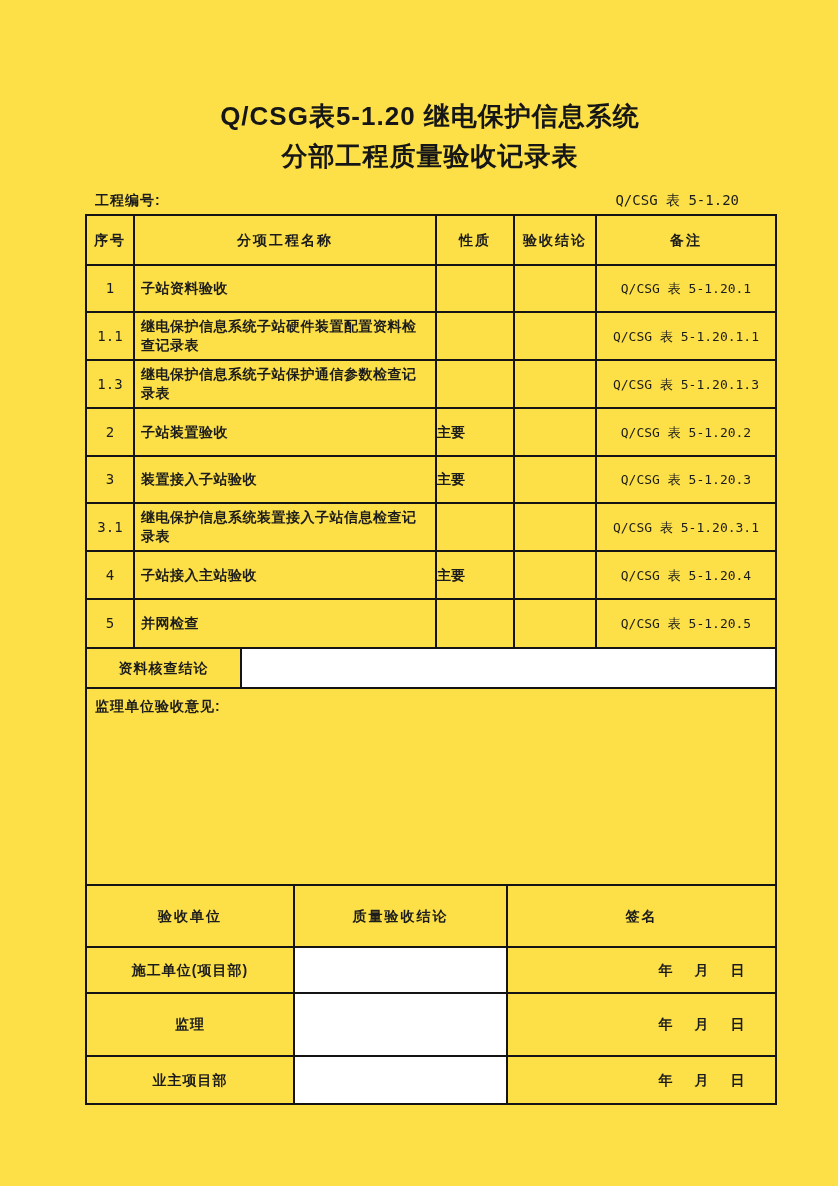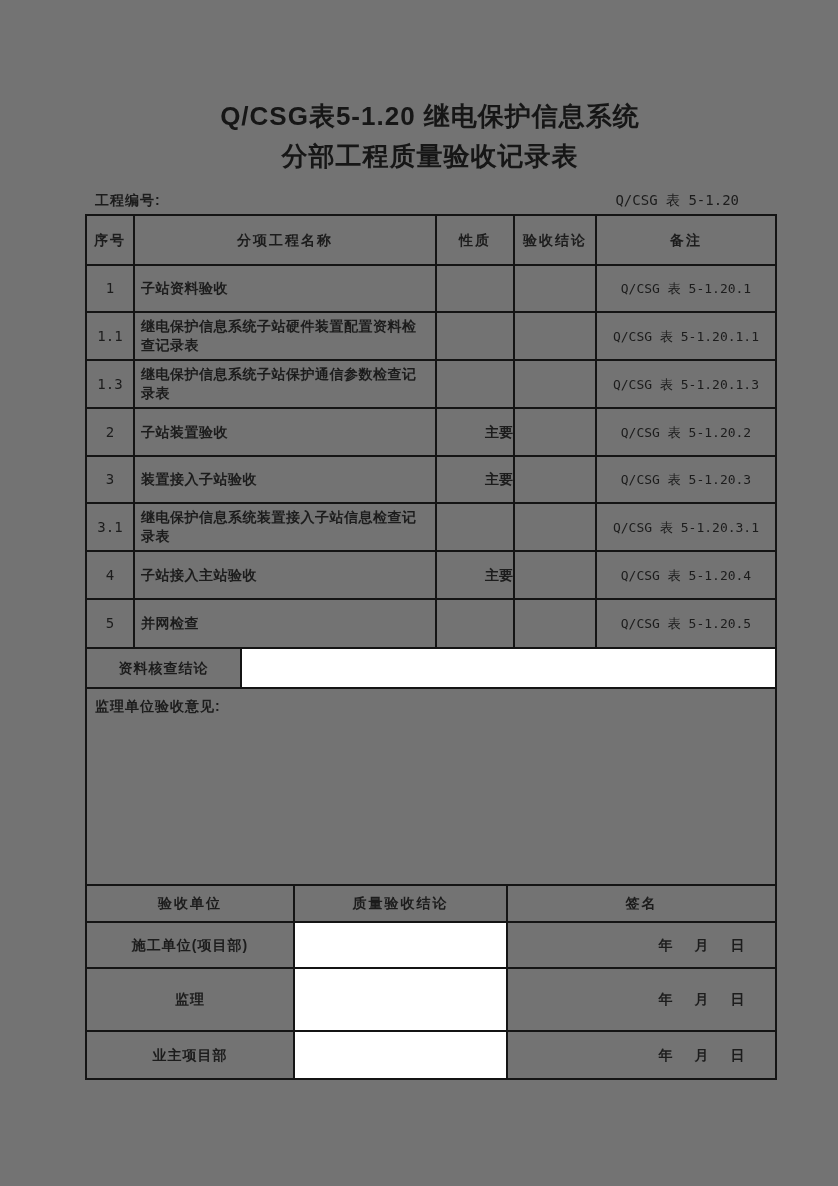--- a/index.html
+++ b/index.html
@@ -1,21 +1,21 @@
 <!DOCTYPE html>
 <html><head>
 <meta charset="utf-8">
 <style>
   * { margin: 0; padding: 0; box-sizing: border-box; }
   html, body { background: #ffffff; }
   .page {
     position: relative;
     width: 838px;
     height: 1186px;
-    background: #737373;
+    background: #fde047;
     font-family: "Liberation Sans", sans-serif;
     color: #1c1c1c;
   }
   .content {
     position: absolute;
     left: 85px;
     top: 0;
     width: 690px;
   }
   .title {
@@ -60,21 +60,21 @@
     line-height: 19px;
   }
   th { text-align: center; letter-spacing: 2px; }
   td.c-no {
     text-align: center;
     font-family: "DejaVu Sans Mono", monospace;
     font-weight: 400;
     font-size: 14px;
   }
   td.c-name { text-align: left; padding: 3px 6px; letter-spacing: 0.5px; }
-  td.c-nature { text-align: right; }
+  td.c-nature { text-align: left; }
   td.c-concl { text-align: center; }
   td.c-remark {
     text-align: center;
     font-family: "DejaVu Sans Mono", monospace;
     font-weight: 400;
     font-size: 13px;
   }
   td.c-label { text-align: center; letter-spacing: 1px; }
   td.c-unit { text-align: right; padding-right: 24px; }
   td.c-opinion {
@@ -192,21 +192,21 @@
     </tbody>
       </table>
 
     <table class="sign">
       <colgroup>
         <col style="width:208px">
           <col style="width:213px">
           <col style="width:269px">
       </colgroup>
       <tbody>
-          <tr style="height:37px">
+          <tr style="height:62px">
         <th>验收单位</th>
         <th>质量验收结论</th>
         <th>签名</th>
       </tr>
       <tr style="height:46px">
         <td class="c-label">施工单位(项目部)</td>
         <td class="c-empty"></td>
         <td class="c-date">年 月 日</td>
       </tr>
       <tr style="height:63px">

